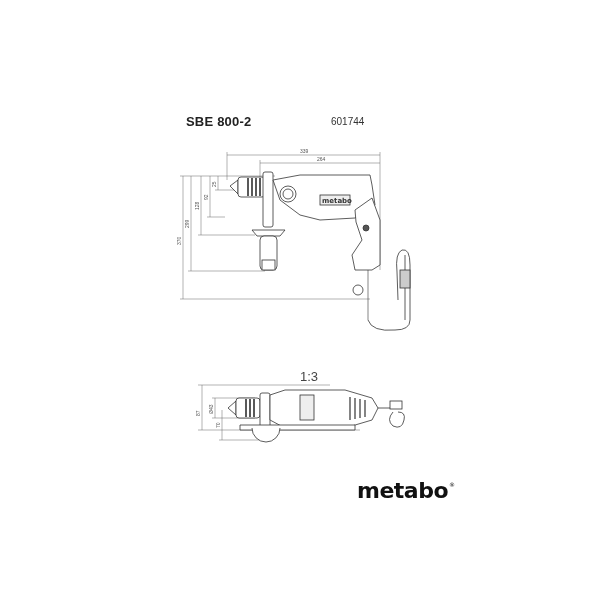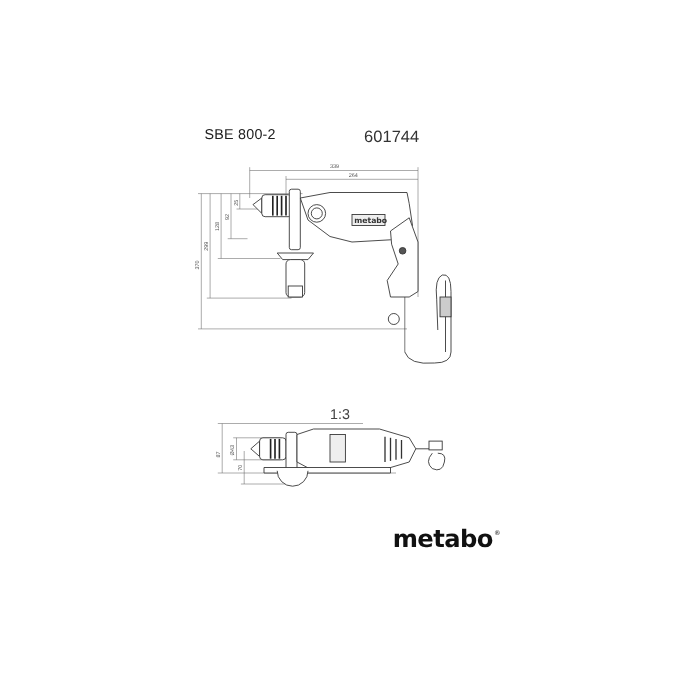--- a/index.html
+++ b/index.html
@@ -1,19 +1,19 @@
 <!DOCTYPE html>
 <html><head>
 <meta charset="utf-8">
 <style>
   html,body{margin:0;padding:0;background:#ffffff;}
   body{width:615px;height:615px;position:relative;overflow:hidden;font-family:"Liberation Sans",sans-serif;color:#222;}
   .abs{position:absolute;}
-  .title{left:186px;top:114px;font-size:13px;color:#222;letter-spacing:0.2px;}
-  .code{left:331px;top:116px;font-size:15px;color:#333;}
+  .title{left:186px;top:114px;font-size:13px;color:#222;letter-spacing:0.2px;font-weight:bold;}
+  .code{left:331px;top:116px;font-size:10px;color:#333;}
   .scale{left:300px;top:369px;font-size:13px;color:#444;}
   .logo{left:357px;top:478px;font-size:22px;font-weight:bold;font-family:"DejaVu Sans",sans-serif;letter-spacing:-0.5px;color:#111;}
   .logo sup{font-size:6px;font-weight:normal;vertical-align:top;position:relative;top:3px;left:1px;}
   svg{position:absolute;left:0;top:0;}
   .dim{font-size:5px;fill:#555;font-family:"Liberation Sans",sans-serif;}
 </style>
 </head>
 <body>
 
 <div class="abs title">SBE 800-2</div>

